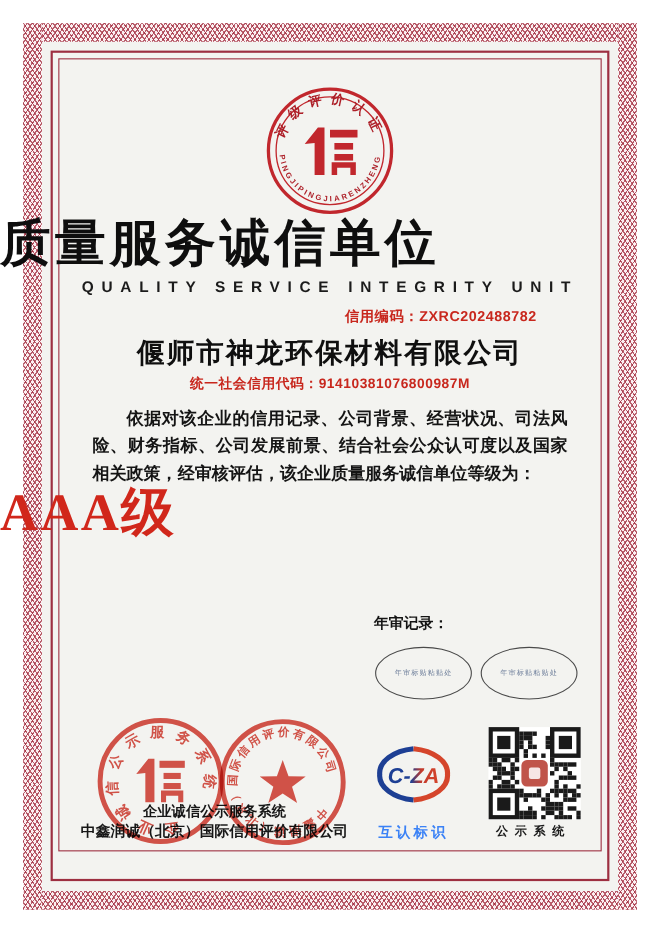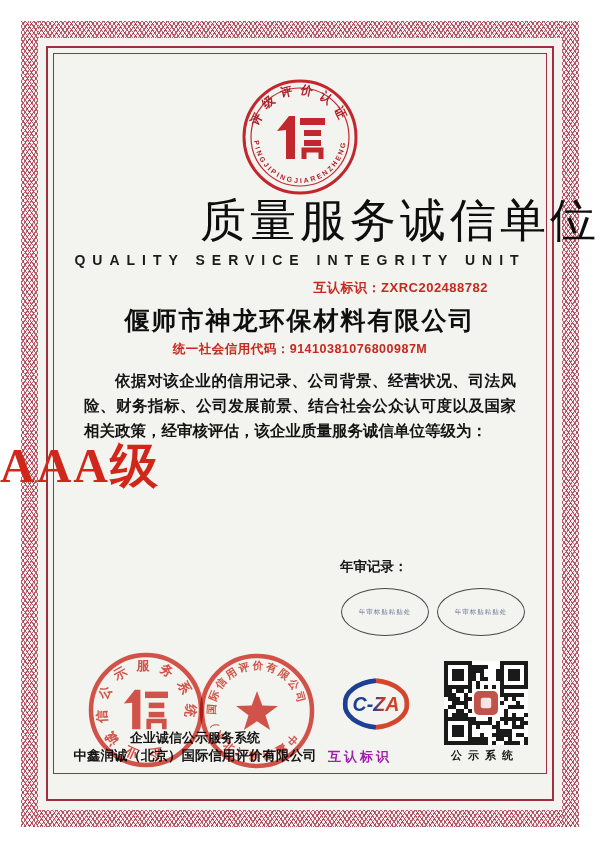--- a/index.html
+++ b/index.html
@@ -13,22 +13,22 @@
       repeating-linear-gradient(-55deg, rgba(162,44,62,.75) 0 1px, transparent 1px 3.5px);}
   .band-top{left:21px;right:21px;top:21px;height:17px;}
   .band-bottom{left:21px;right:21px;bottom:21px;height:17px;}
   .band-left{left:21px;top:21px;bottom:21px;width:17px;}
   .band-right{right:21px;top:21px;bottom:21px;width:17px;}
   .frame-outer{position:absolute;left:46px;right:46px;top:46px;bottom:47px;border:2.5px solid #9d2f41;}
   .frame-inner{position:absolute;left:53px;right:53px;top:53px;bottom:74px;border:1.5px solid #9d2f41;}
 
   .badge{position:absolute;top:76px;left:240px;width:120px;height:122px;}
 
-  .title{position:absolute;top:190px;left:0;right:0;text-align:right;
-         font-size:46px;font-weight:400;letter-spacing:4px;color:#0e0e0e;margin-left:10px;}
+  .title{position:absolute;top:190px;left:0;right:0;text-align:left;
+         font-size:46px;font-weight:700;letter-spacing:4px;color:#0e0e0e;}
   .subtitle{position:absolute;top:252px;left:0;right:0;text-align:center;
          font-size:14px;font-weight:bold;letter-spacing:7px;color:#1b1b1b;}
   .credit-line{position:absolute;top:279px;right:112px;font-size:13px;font-weight:bold;color:#c8271d;letter-spacing:.5px;}
   .company{position:absolute;top:304px;left:0;right:0;text-align:center;
          font-size:25px;font-weight:900;letter-spacing:2px;color:#0f0f0f;}
   .uscc{position:absolute;top:341px;left:0;right:0;text-align:center;
          font-size:12.5px;font-weight:bold;color:#c8271d;letter-spacing:.5px;}
   .body-text{position:absolute;top:369px;left:84px;right:84px;font-size:15.5px;font-weight:bold;
          line-height:1.6;text-indent:2em;text-align:justify;color:#141414;}
   .grade{position:absolute;top:434px;left:0;right:0;text-align:left;
@@ -44,22 +44,22 @@
         display:flex;align-items:center;justify-content:center;
         font-size:6.5px;color:#70809c;letter-spacing:1px;background:transparent;}
   .oval1{left:341px;} .oval2{left:437px;}
 
   .org1{position:absolute;left:35px;width:320px;top:729px;text-align:center;font-size:13px;font-weight:bold;color:#161616;}
   .org2{position:absolute;left:35px;width:320px;top:747px;text-align:center;font-size:13.5px;font-weight:bold;color:#161616;}
   .seal{position:absolute;width:120px;height:120px;opacity:.92;mix-blend-mode:multiply;}
   .seal1{left:86px;top:650px;} .seal2{left:197px;top:651px;}
 
   .cza{position:absolute;left:334px;top:676px;width:84px;height:56px;}
-  .cza-label{position:absolute;left:328px;top:748px;width:96px;text-align:left;
-         font-size:13px;font-weight:bold;color:#a21caf;letter-spacing:3px;}
+  .cza-label{position:absolute;left:328px;top:748px;width:96px;text-align:center;
+         font-size:13px;font-weight:bold;color:#3b82f6;letter-spacing:3px;}
   .qr{position:absolute;left:444px;top:661px;width:84px;height:84px;}
   .qr-label{position:absolute;left:426px;top:748px;width:118px;text-align:center;
          font-size:11px;font-weight:bold;color:#1a1a1a;letter-spacing:6px;}
 
   .note{position:absolute;left:60px;right:60px;top:775px;text-align:center;
         font-size:10.5px;font-weight:bold;color:#111;letter-spacing:.3px;white-space:nowrap;}
 </style>
 </head>
 <body>
 
@@ -91,21 +91,21 @@
         <rect x="25" y="5" width="25" height="7"></rect>
         <rect x="29" y="17" width="17" height="6"></rect>
         <rect x="29" y="27" width="17" height="6"></rect>
         <path d="M29,46 L29,37 L46,37 L46,46" fill="none" stroke="#c1272d" stroke-width="5"></path>
       </g>
     </svg>
   </div>
 
   <div class="title">质量服务诚信单位</div>
   <div class="subtitle">QUALITY SERVICE INTEGRITY UNIT</div>
-  <div class="credit-line"><span>互认标识：</span><span>ZXRC202488782</span></div>
+  <div class="credit-line"><span>信用编码：</span><span>ZXRC202488782</span></div>
 
   <div class="company">偃师市神龙环保材料有限公司</div>
   <div class="uscc"><span>统一社会信用代码：</span><span>91410381076800987M</span></div>
 
   <div class="body-text">依据对该企业的信用记录、公司背景、经营状况、司法风险、财务指标、公司发展前景、结合社会公众认可度以及国家相关政策，经审核评估，该企业质量服务诚信单位等级为：</div>
   <div class="grade">AAA级</div>
 
 
   <div class="review-label">年审记录：</div>
   <div class="oval oval1">年审标贴粘贴处</div>

